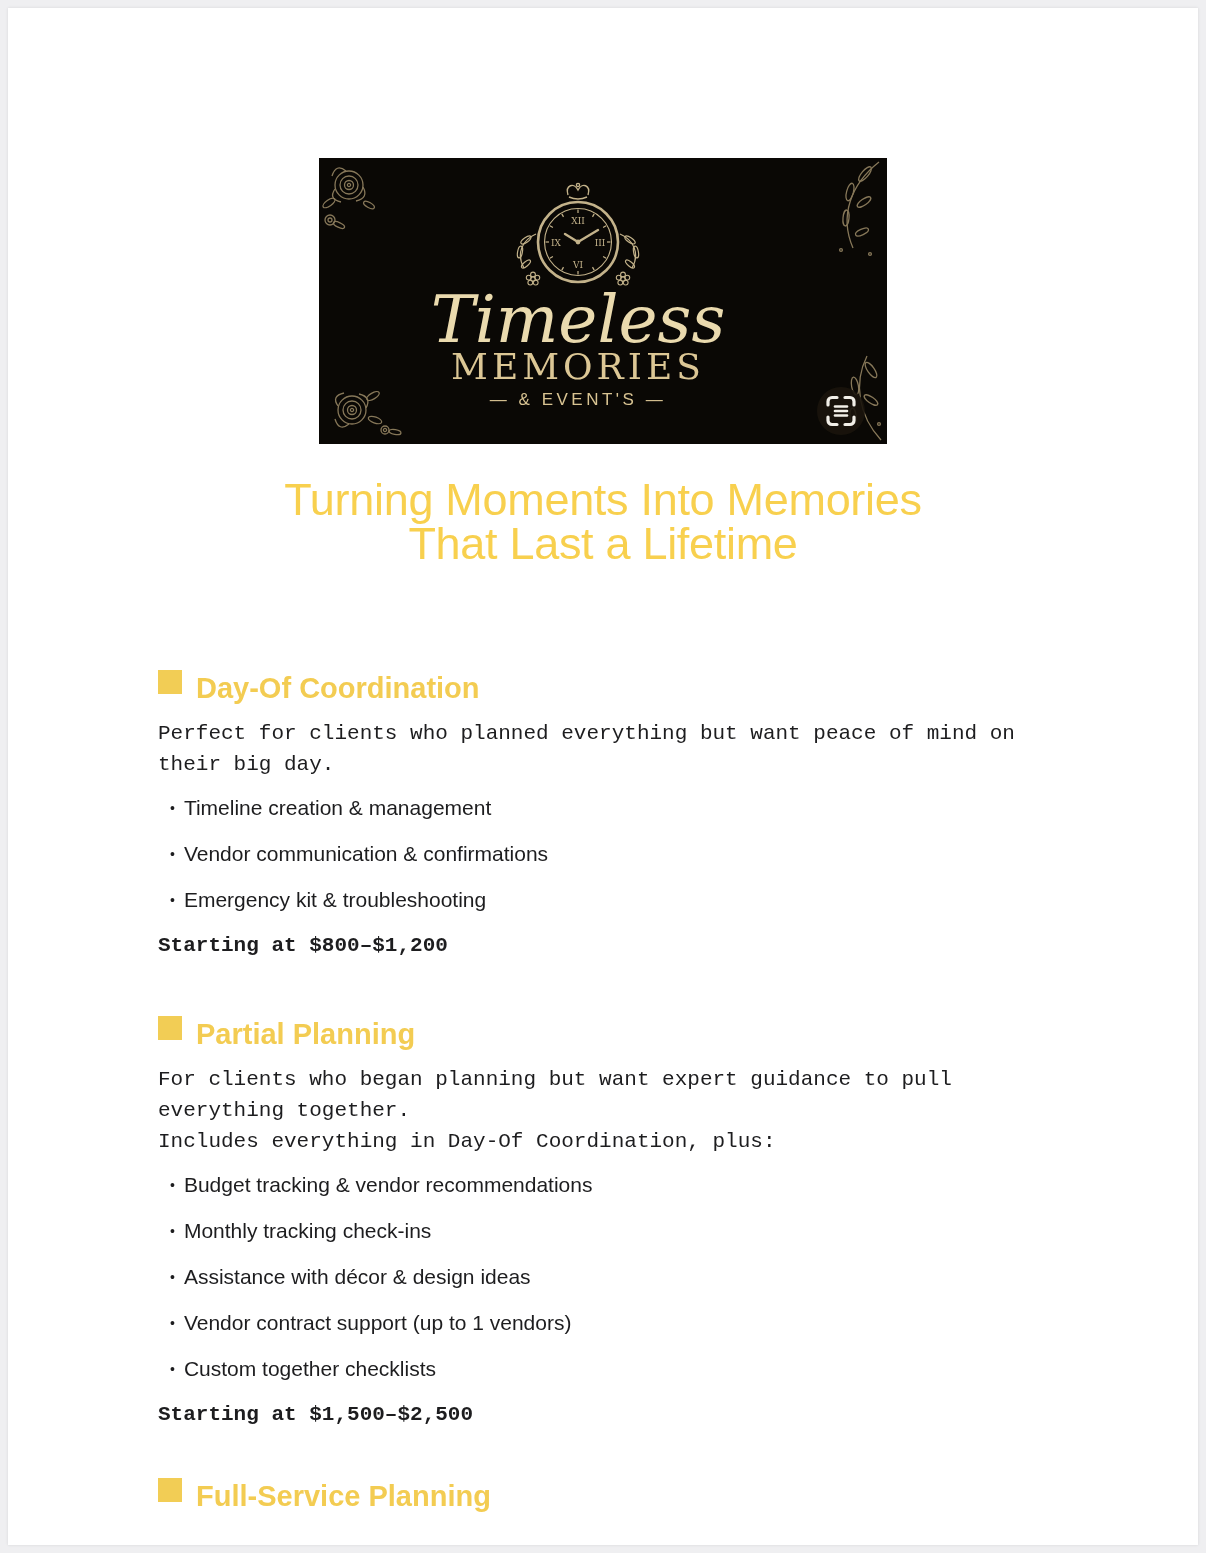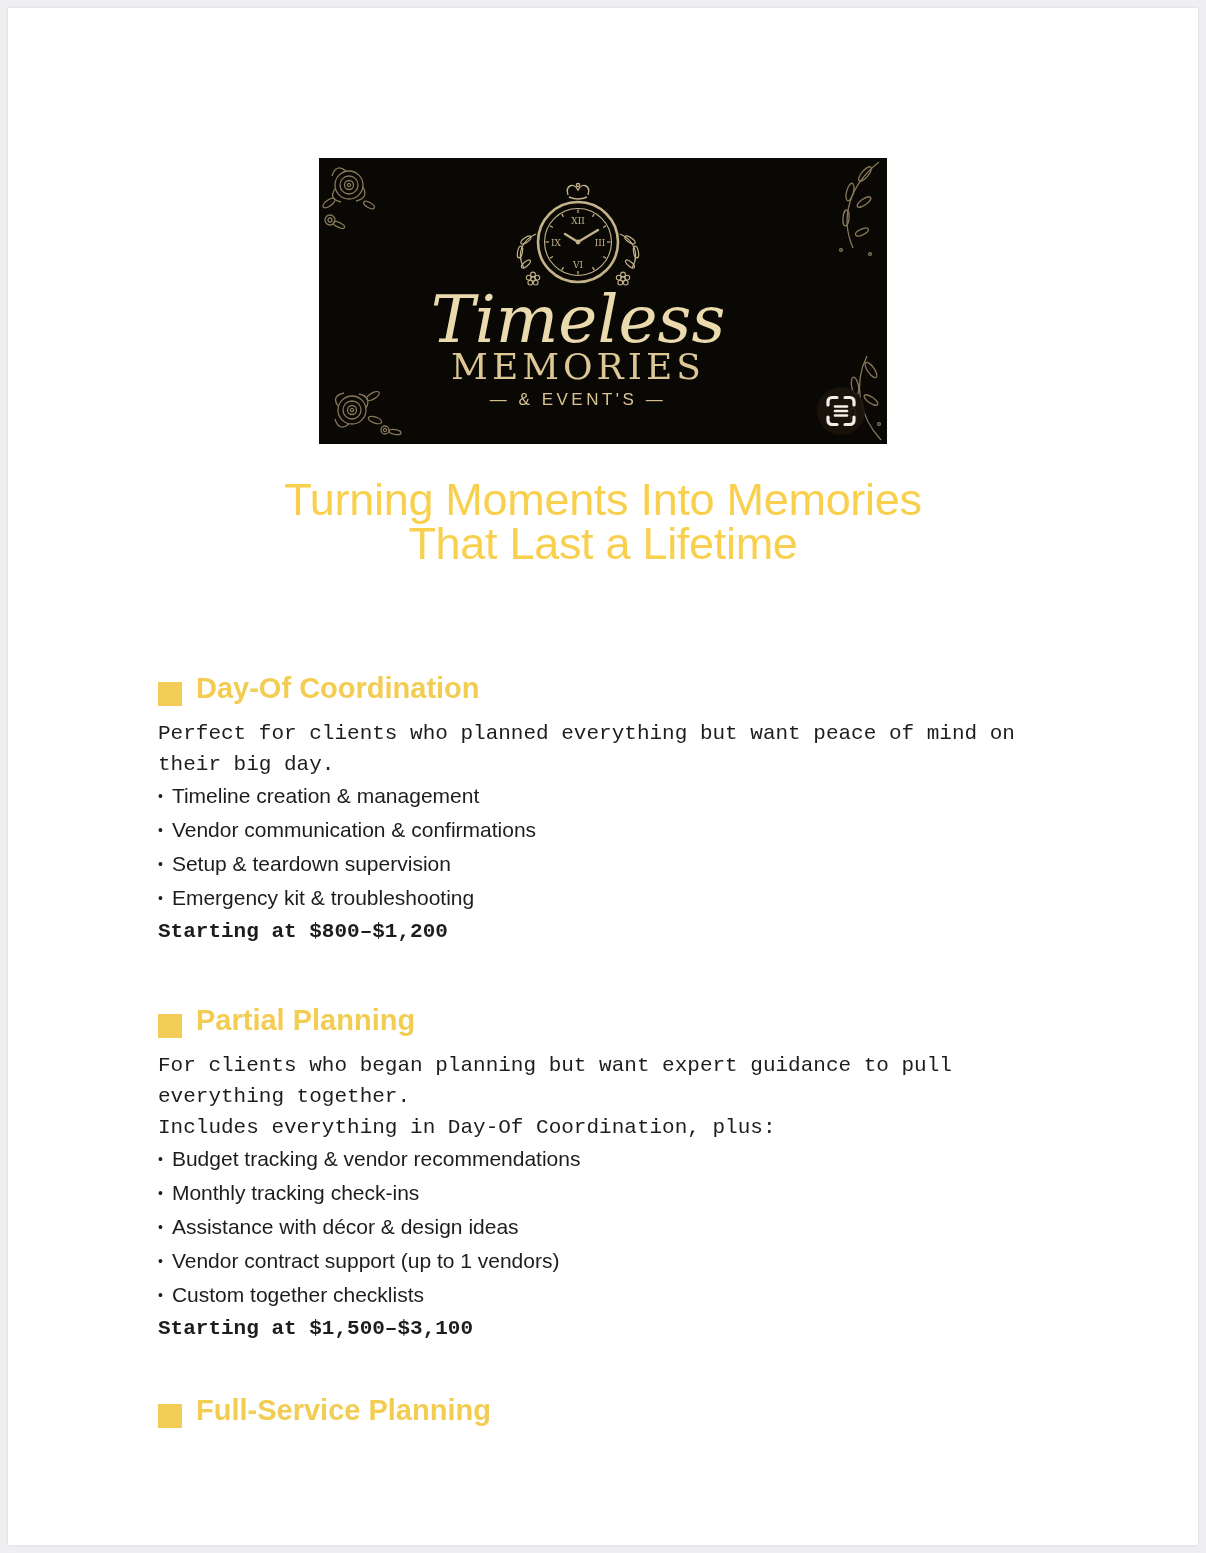--- a/index.html
+++ b/index.html
@@ -21,37 +21,37 @@
   .headline{
     margin-top:34px;
     text-align:center;
     font-size:45px;line-height:44px;font-weight:normal;
     color:#F8D04E;
     letter-spacing:-0.3px;
   }
   .content{margin:0 150px;}
   .section{}
   .sec-head{
-    display:flex;align-items:flex-end;gap:14px;
+    display:flex;align-items:flex-start;gap:14px;
     font-size:29px;line-height:36px;font-weight:bold;
     color:#F3CC52;
   }
   .sq{
     width:24px;height:24px;background:#F2CD55;flex:0 0 auto;
   }
   .sec-1{margin-top:104px;}
   .sec-2{margin-top:55px;}
   .sec-3{margin-top:48px;}
   .body-lines{
     margin-top:12px;
     font-size:21px;line-height:31px;color:#1D1D1F;
   }
   .body-lines p{margin:0;font-family:Liberation Mono, monospace;}
   .body-lines ul{list-style:none;margin:0;padding:0;}
-  .body-lines li{margin:0;}
+  .body-lines li{margin:12px;}
   .mark{
     display:inline-block;
     font-size:14px;
     position:relative;top:-2px;
     margin-right:9px;
   }
   .price{font-weight:bold;}
 </style>
 </head>
 <body>
@@ -213,21 +213,20 @@
     <div class="section sec-1">
       <div class="sec-head">
         <span class="sq"></span>
         <span>Day-Of Coordination</span>
       </div>
       <div class="body-lines">
         <p>Perfect for clients who planned everything but want peace of mind on their big day.</p>
         <ul>
           <li><span class="mark">•</span><span>Timeline creation &amp; management</span></li>
           <li><span class="mark">•</span><span>Vendor communication &amp; confirmations</span></li>
-          <li><span class="mark">•</span><span>Setup &amp; teardown supervision</span></li>
           <li><span class="mark">•</span><span>Emergency kit &amp; troubleshooting</span></li>
         </ul>
         <p class="price">Starting at $800–$1,200</p>
       </div>
     </div>
 
     <div class="section sec-2">
       <div class="sec-head">
         <span class="sq"></span>
         <span>Partial Planning</span>
@@ -235,21 +234,21 @@
       <div class="body-lines">
         <p>For clients who began planning but want expert guidance to pull everything together.</p>
         <p>Includes everything in Day-Of Coordination, plus:</p>
         <ul>
           <li><span class="mark">•</span><span>Budget tracking &amp; vendor recommendations</span></li>
           <li><span class="mark">•</span><span>Monthly tracking check-ins</span></li>
           <li><span class="mark">•</span><span>Assistance with décor &amp; design ideas</span></li>
           <li><span class="mark">•</span><span>Vendor contract support (up to 1 vendors)</span></li>
           <li><span class="mark">•</span><span>Custom together checklists</span></li>
         </ul>
-        <p class="price">Starting at $1,500–$3,100</p>
+        <p class="price">Starting at $1,500–$2,500</p>
       </div>
     </div>
 
     <div class="section sec-3">
       <div class="sec-head">
         <span class="sq"></span>
         <span>Full-Service Planning</span>
       </div>
     </div>
 

